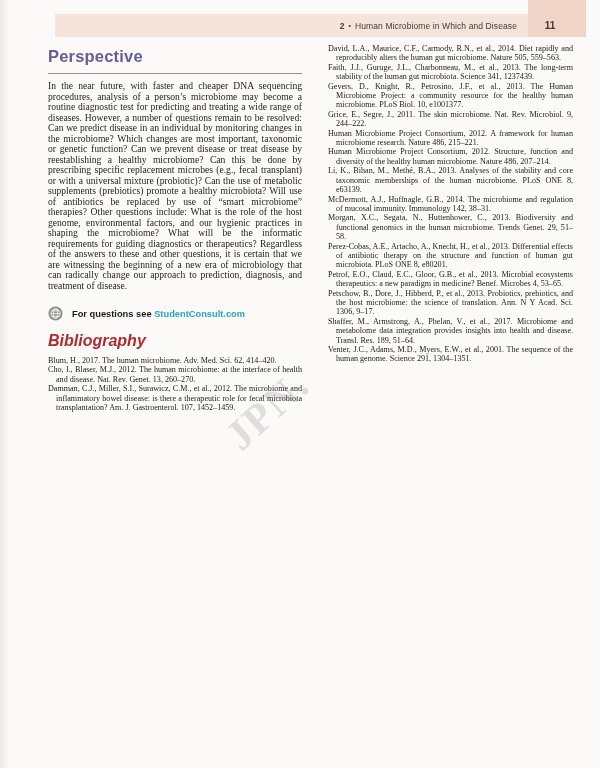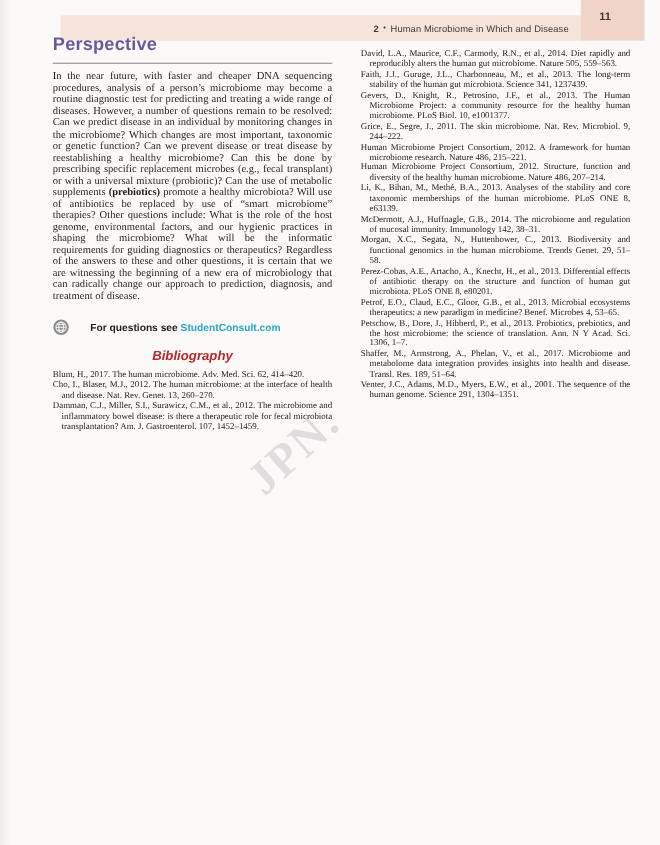--- a/index.html
+++ b/index.html
@@ -25,48 +25,48 @@
     display:flex;align-items:center;justify-content:flex-end;
     padding-right:11px;
     font-family:"Liberation Sans", sans-serif;font-size:8.5px;color:var(--header-text);
     letter-spacing:.1px;
   }
   .header-band .chap-num{font-weight:bold;}
   .header-band .sep{margin:0 4px;font-size:7px;position:relative;top:-0.5px;}
   .page-tab{
     position:absolute;left:528px;top:0;width:58px;height:37px;
     background:var(--tab);
-    display:flex;align-items:center;justify-content:center;
+    display:flex;align-items:flex-end;justify-content:center;
     padding-bottom:6px;padding-right:14px;
     font-family:"Liberation Sans", sans-serif;font-weight:bold;font-size:10px;color:#3a3a3a;
   }
   
-  .col-left{position:absolute;left:48px;top:30px;width:254px;}
+  .col-left{position:absolute;left:48px;top:46px;width:254px;}
   .col-right{position:absolute;left:328px;top:44px;width:245px;}
   h1.perspective{
     font-family:"Liberation Sans", sans-serif;font-weight:bold;
     font-size:16.5px;line-height:20px;color:var(--heading-purple);
     letter-spacing:.2px;
   }
   .heading-rule{border:0;border-top:1px solid var(--rule-gray);margin-top:7px;}
   .perspective-body{
     margin-top:7px;font-size:9.6px;line-height:10.5px;text-align:justify;
     color:var(--body-text);
   }
-  .perspective-body .bold{font-weight:bold;}
+  .perspective-body .bold{font-weight:normal;}
   .consult-row{
-    margin-top:15px;display:flex;align-items:center;gap:19px;
+    margin-top:15px;display:flex;align-items:center;gap:9px;
     font-family:"Liberation Sans", sans-serif;font-size:9.3px;font-weight:bold;color:#1c1c1c;
   }
   .consult-row .globe{flex:0 0 auto;display:inline-flex;}
   .consult-link{color:var(--link-teal);text-decoration:none;font-weight:bold;}
   h2.bibliography{
     margin-top:11px;
     font-family:"Liberation Sans", sans-serif;font-style:italic;font-weight:bold;
-    font-size:12px;color:var(--bibliography-red);text-align:center;
+    font-size:16px;color:var(--bibliography-red);
   }
   .ref-list{margin-top:6px;}
   .ref-list .ref{
     font-size:8.1px;line-height:9.4px;text-align:justify;
     padding-left:8px;text-indent:-8px;color:#222;
   }
   
   .watermark{
     position:absolute;left:192px;top:352px;width:150px;height:115px;
     display:flex;align-items:center;justify-content:center;
@@ -124,19 +124,19 @@
       <p class="ref">Faith, J.J., Guruge, J.L., Charbonneau, M., et al., 2013. The long-term stability of the human gut microbiota. Science 341, 1237439.</p>
       <p class="ref">Gevers, D., Knight, R., Petrosino, J.F., et al., 2013. The Human Microbiome Project: a community resource for the healthy human microbiome. PLoS Biol. 10, e1001377.</p>
       <p class="ref">Grice, E., Segre, J., 2011. The skin microbiome. Nat. Rev. Microbiol. 9, 244–222.</p>
       <p class="ref">Human Microbiome Project Consortium, 2012. A framework for human microbiome research. Nature 486, 215–221.</p>
       <p class="ref">Human Microbiome Project Consortium, 2012. Structure, function and diversity of the healthy human microbiome. Nature 486, 207–214.</p>
       <p class="ref">Li, K., Bihan, M., Methé, B.A., 2013. Analyses of the stability and core taxonomic memberships of the human microbiome. PLoS ONE 8, e63139.</p>
       <p class="ref">McDermott, A.J., Huffnagle, G.B., 2014. The microbiome and regulation of mucosal immunity. Immunology 142, 38–31.</p>
       <p class="ref">Morgan, X.C., Segata, N., Huttenhower, C., 2013. Biodiversity and functional genomics in the human microbiome. Trends Genet. 29, 51–58.</p>
       <p class="ref">Perez-Cobas, A.E., Artacho, A., Knecht, H., et al., 2013. Differential effects of antibiotic therapy on the structure and function of human gut microbiota. PLoS ONE 8, e80201.</p>
       <p class="ref">Petrof, E.O., Claud, E.C., Gloor, G.B., et al., 2013. Microbial ecosystems therapeutics: a new paradigm in medicine? Benef. Microbes 4, 53–65.</p>
-      <p class="ref">Petschow, B., Dore, J., Hibberd, P., et al., 2013. Probiotics, prebiotics, and the host microbiome: the science of translation. Ann. N Y Acad. Sci. 1306, 1–7.</p>
+      <p class="ref">Petschow, B., Dore, J., Hibberd, P., et al., 2013. Probiotics, prebiotics, and the host microbiome: the science of translation. Ann. N Y Acad. Sci. 1306, 9–17.</p>
       <p class="ref">Shaffer, M., Armstrong, A., Phelan, V., et al., 2017. Microbiome and metabolome data integration provides insights into health and disease. Transl. Res. 189, 51–64.</p>
       <p class="ref">Venter, J.C., Adams, M.D., Myers, E.W., et al., 2001. The sequence of the human genome. Science 291, 1304–1351.</p>
     </div>
 </div>
 
 <div class="watermark">JPN.</div>
 
 </body></html>

